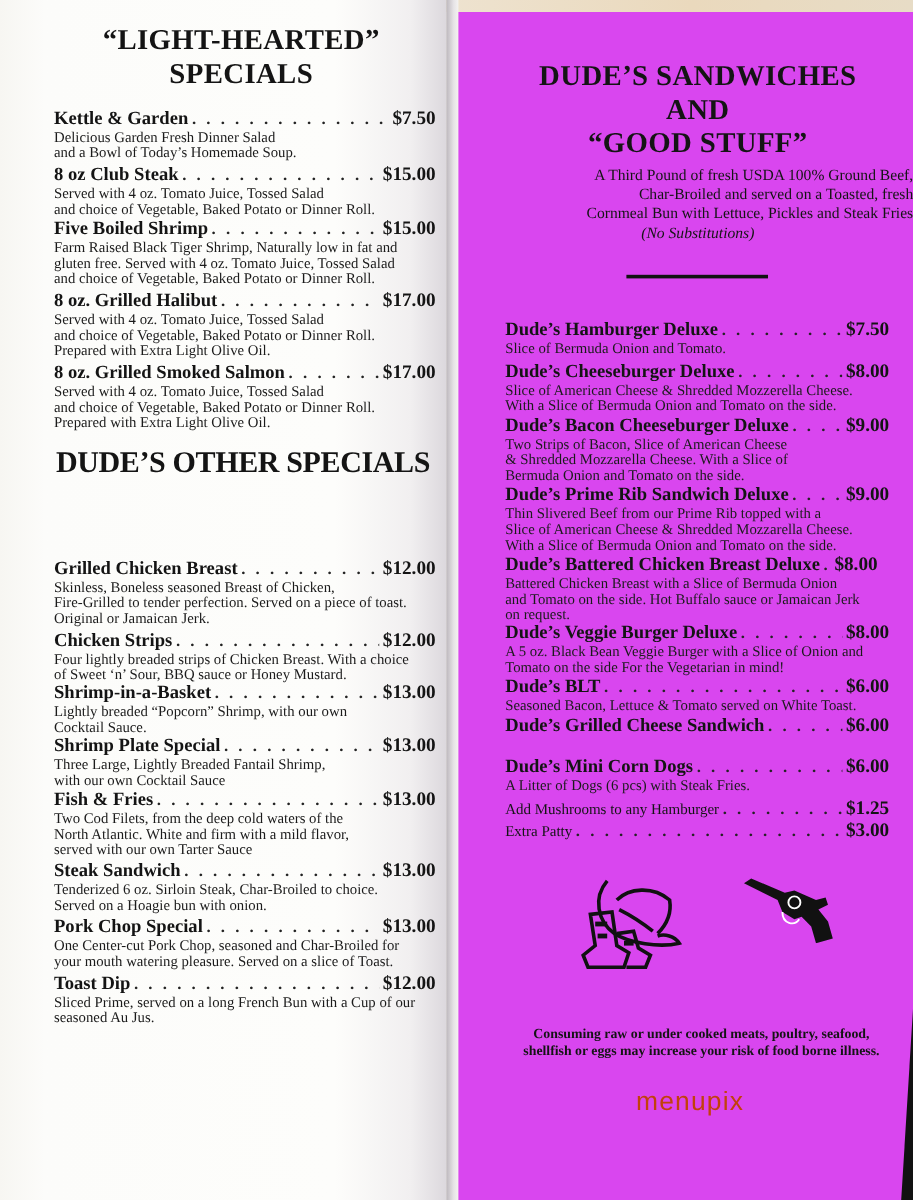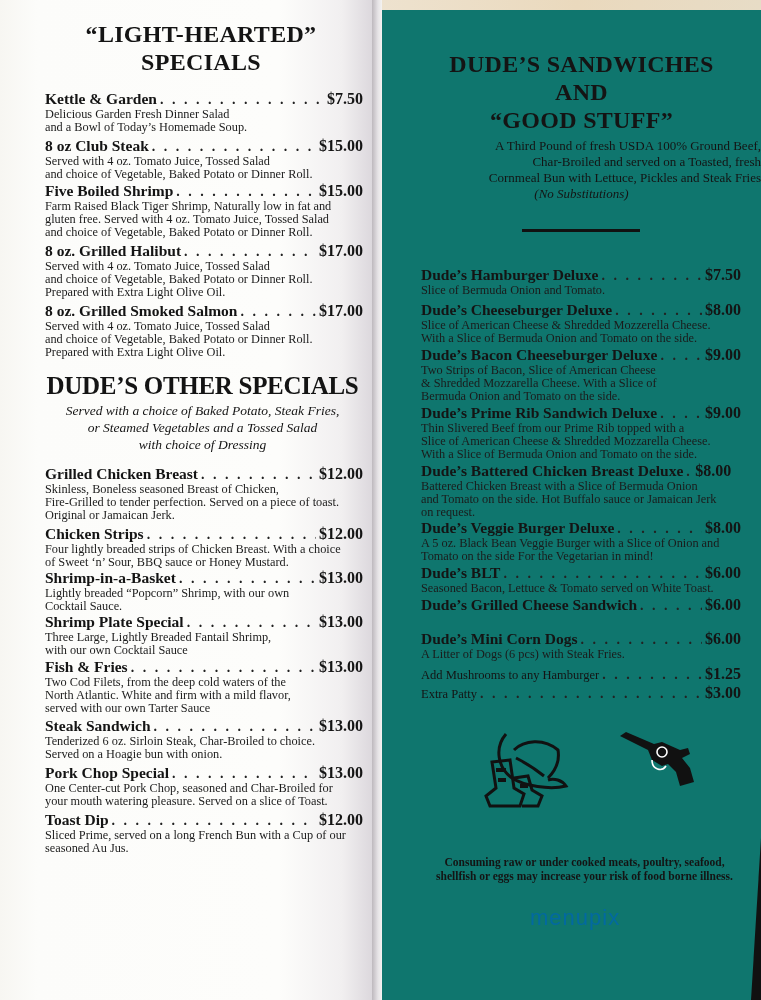--- a/index.html
+++ b/index.html
@@ -6,40 +6,40 @@
   body {
     width:761px; height:1000px; position:relative; overflow:hidden;
     background:#f3efe6;
     font-family:"Liberation Serif","DejaVu Serif",serif;
     color:#141414;
   }
   .page { position:absolute; top:0; height:1000px; background:#fdfdfb; }
   #left-page { left:0; width:372px; background:linear-gradient(to right,#f7f6f2 0%,#fcfcfa 10%,#fdfdfb 75%,#f1eff0 92%,#dcd8dd 100%); }
   #spine { position:absolute; left:372px; top:0; width:10px; height:1000px;
     background:linear-gradient(to right,#bdb8bd,#e6e3e6 60%,#f4f3f1); }
-  #right-page { left:382px; width:379px; top:10px; height:990px; background:#0f766e; }
+  #right-page { left:382px; width:379px; top:10px; height:990px; background:#d946ef; }
   #top-strip { position:absolute; left:300px; top:0; width:461px; height:10px;
     background:linear-gradient(to right,#efe6d6,#ead9bd 60%,#e7dcc6); }
   .dark-edge { position:absolute; right:0; top:838px; width:0; height:0;
     border-left:10px solid transparent; border-bottom:162px solid #111; }
 
   .h1 { font-weight:bold; text-align:center; font-size:24px; line-height:28px; letter-spacing:0.3px; }
   .h2 { font-weight:bold; text-align:center; font-size:25px; line-height:28px; letter-spacing:-0.3px; }
   .italic-note { font-style:italic; text-align:center; font-size:13.5px; line-height:17px; }
   .item { position:absolute; }
   .item-row { display:flex; align-items:baseline; white-space:nowrap; }
   .item-name { font-weight:bold; font-size:15.5px; line-height:17px; }
   .item-dots { flex:1; overflow:hidden; font-weight:bold; font-size:14px; letter-spacing:2.5px; margin:0 3px; color:#222; }
   .item-dots::before { content:". . . . . . . . . . . . . . . . . . . . . . . . . . . . . . . . . . . . . . . . . . . . . . . ."; }
   .item-price { font-weight:bold; font-size:16px; line-height:17px; }
   .item-desc { font-size:12.3px; line-height:13px; color:#1b1b1b; white-space:pre-line; }
   .addon .item-name { font-weight:normal; font-size:12.5px; }
 
   .wm { position:absolute; left:530px; top:905px; font-family:"Liberation Sans",sans-serif;
-    font-size:22px; color:#0369a1; letter-spacing:1px; }
+    font-size:22px; color:#c2410c; letter-spacing:1px; }
   .rule { position:absolute; left:522px; top:229px; width:118px; height:3px; background:#111; }
 </style>
 </head>
 <body>
 
 <div id="top-strip"></div>
 
 <div class="page" id="left-page">
   <div style="position:absolute;left:40px;top:20px;width:322px;">
     <div class="h1">“LIGHT-HEARTED”</div>
@@ -90,23 +90,20 @@
         <span class="item-dots"></span>
         <span class="item-price">$17.00</span>
       </div>
     <div class="item-desc">Served with 4 oz. Tomato Juice, Tossed Salad
 and choice of Vegetable, Baked Potato or Dinner Roll.
 Prepared with Extra Light Olive Oil.</div>
   </div>
 
   <div style="position:absolute;left:40px;top:372px;width:325px;">
     <div class="h2">DUDE’S OTHER SPECIALS</div>
-    <div class="italic-note" style="white-space:pre-line;margin-top:2px;">Served with a choice of Baked Potato, Steak Fries,
-or Steamed Vegetables and a Tossed Salad
-with choice of Dressing</div>
   </div>
 
   <div class="item" style="left:45px;top:465px;width:318px;">
     <div class="item-row">
         <span class="item-name">Grilled Chicken Breast</span>
         <span class="item-dots"></span>
         <span class="item-price">$12.00</span>
       </div>
     <div class="item-desc">Skinless, Boneless seasoned Breast of Chicken,
 Fire-Grilled to tender perfection. Served on a piece of toast.

